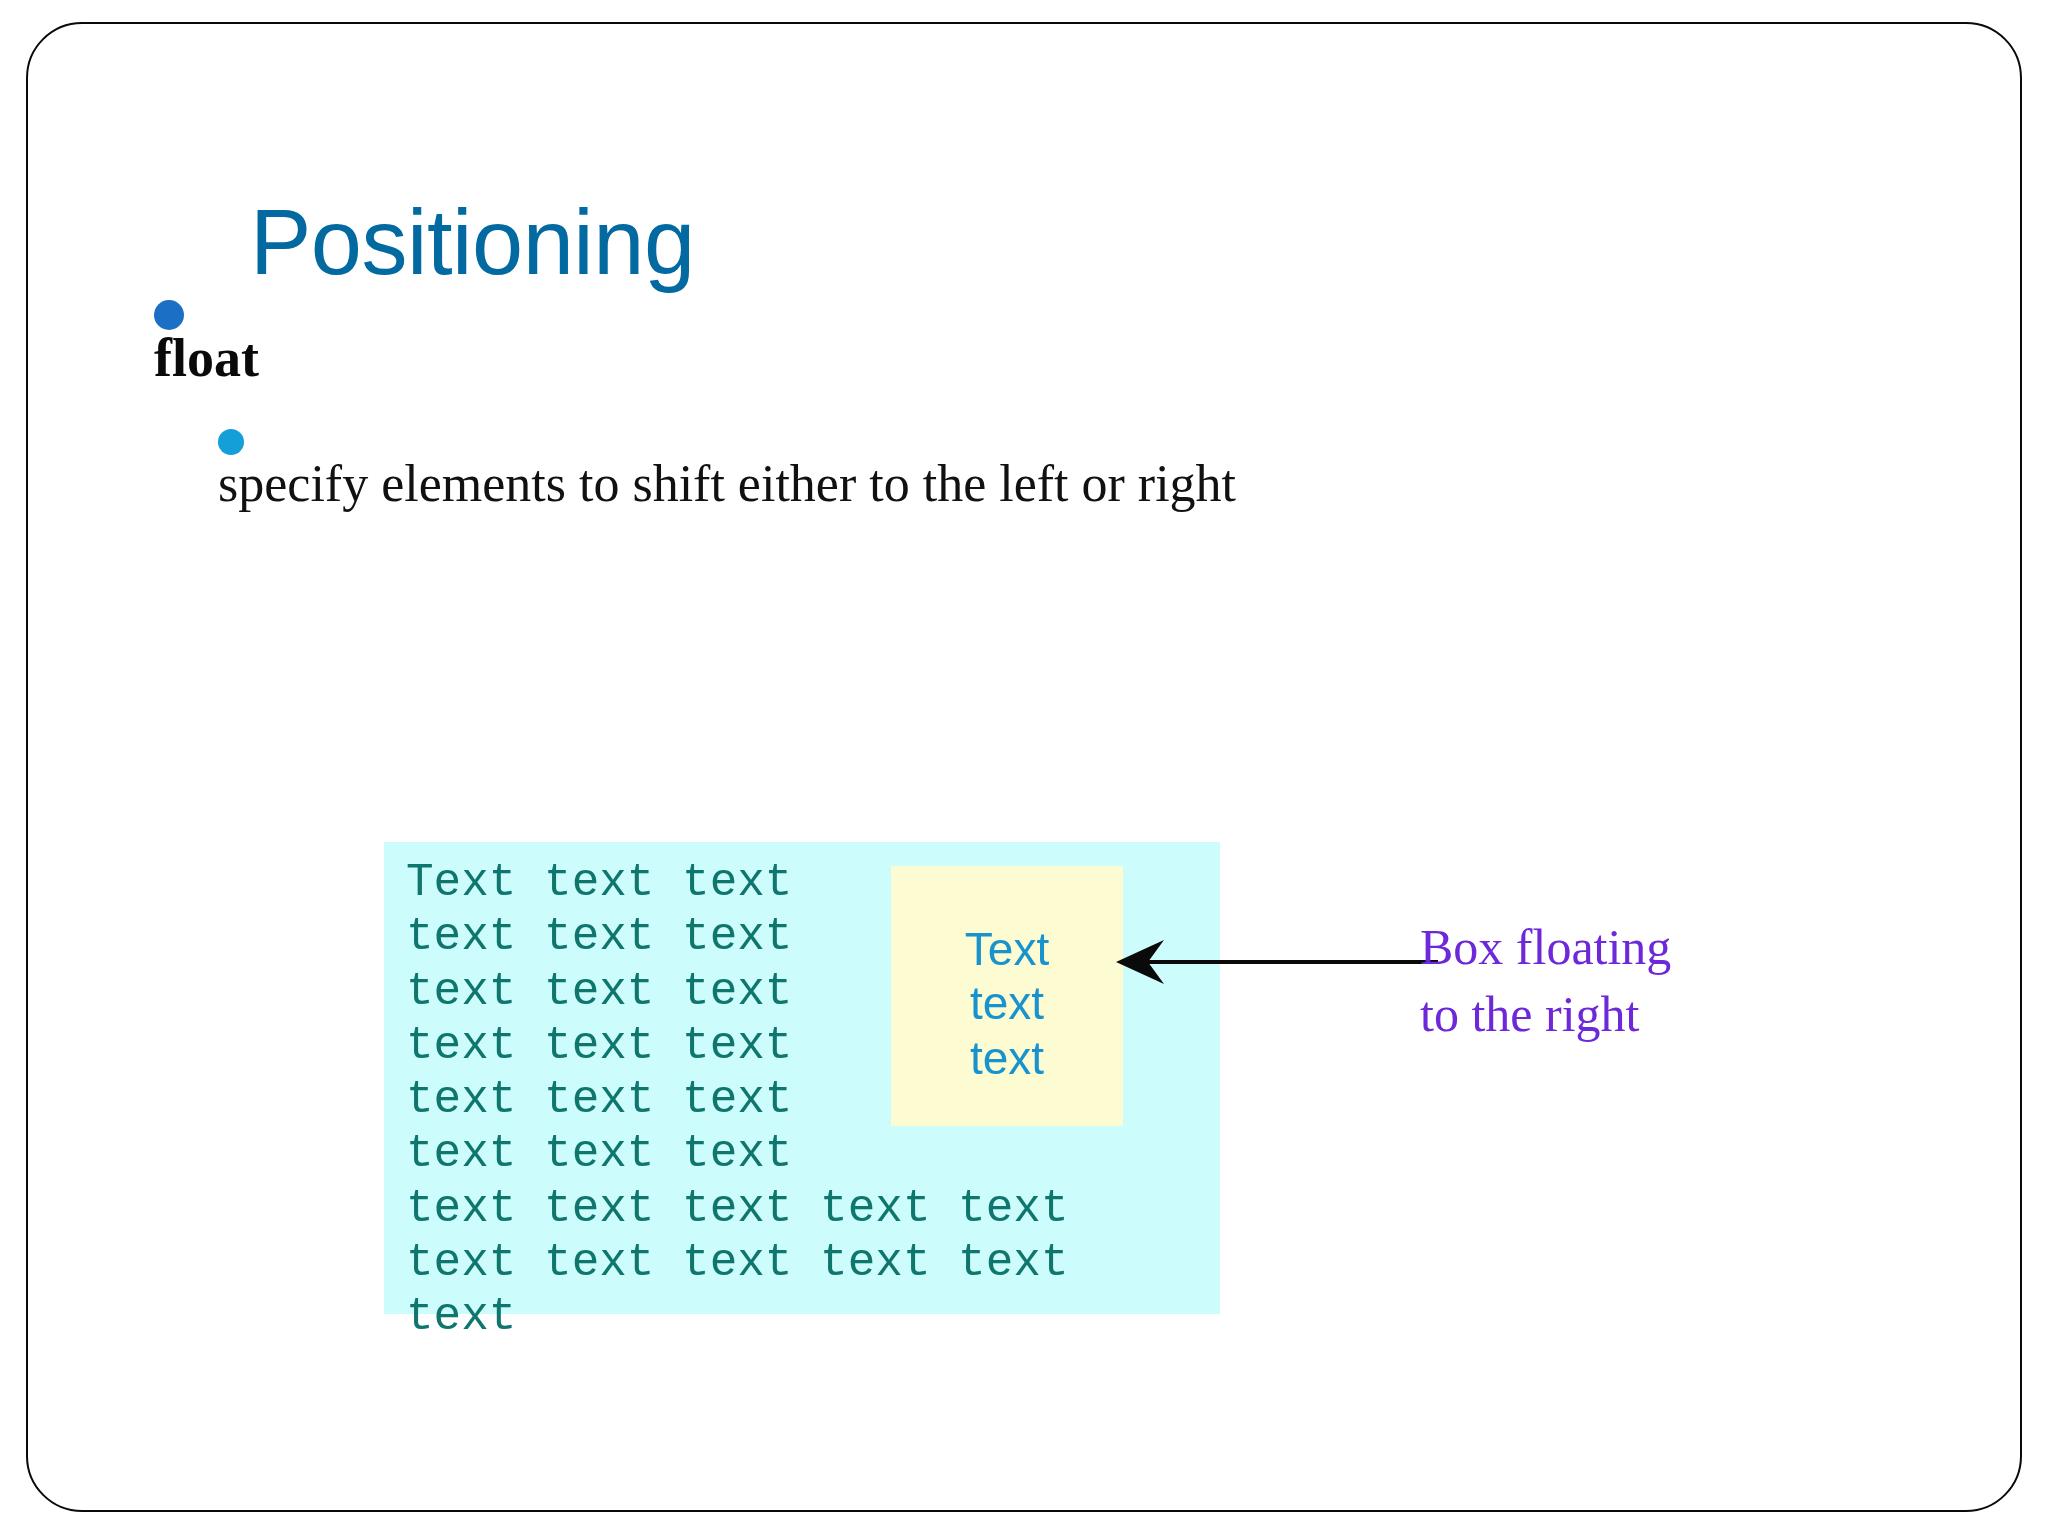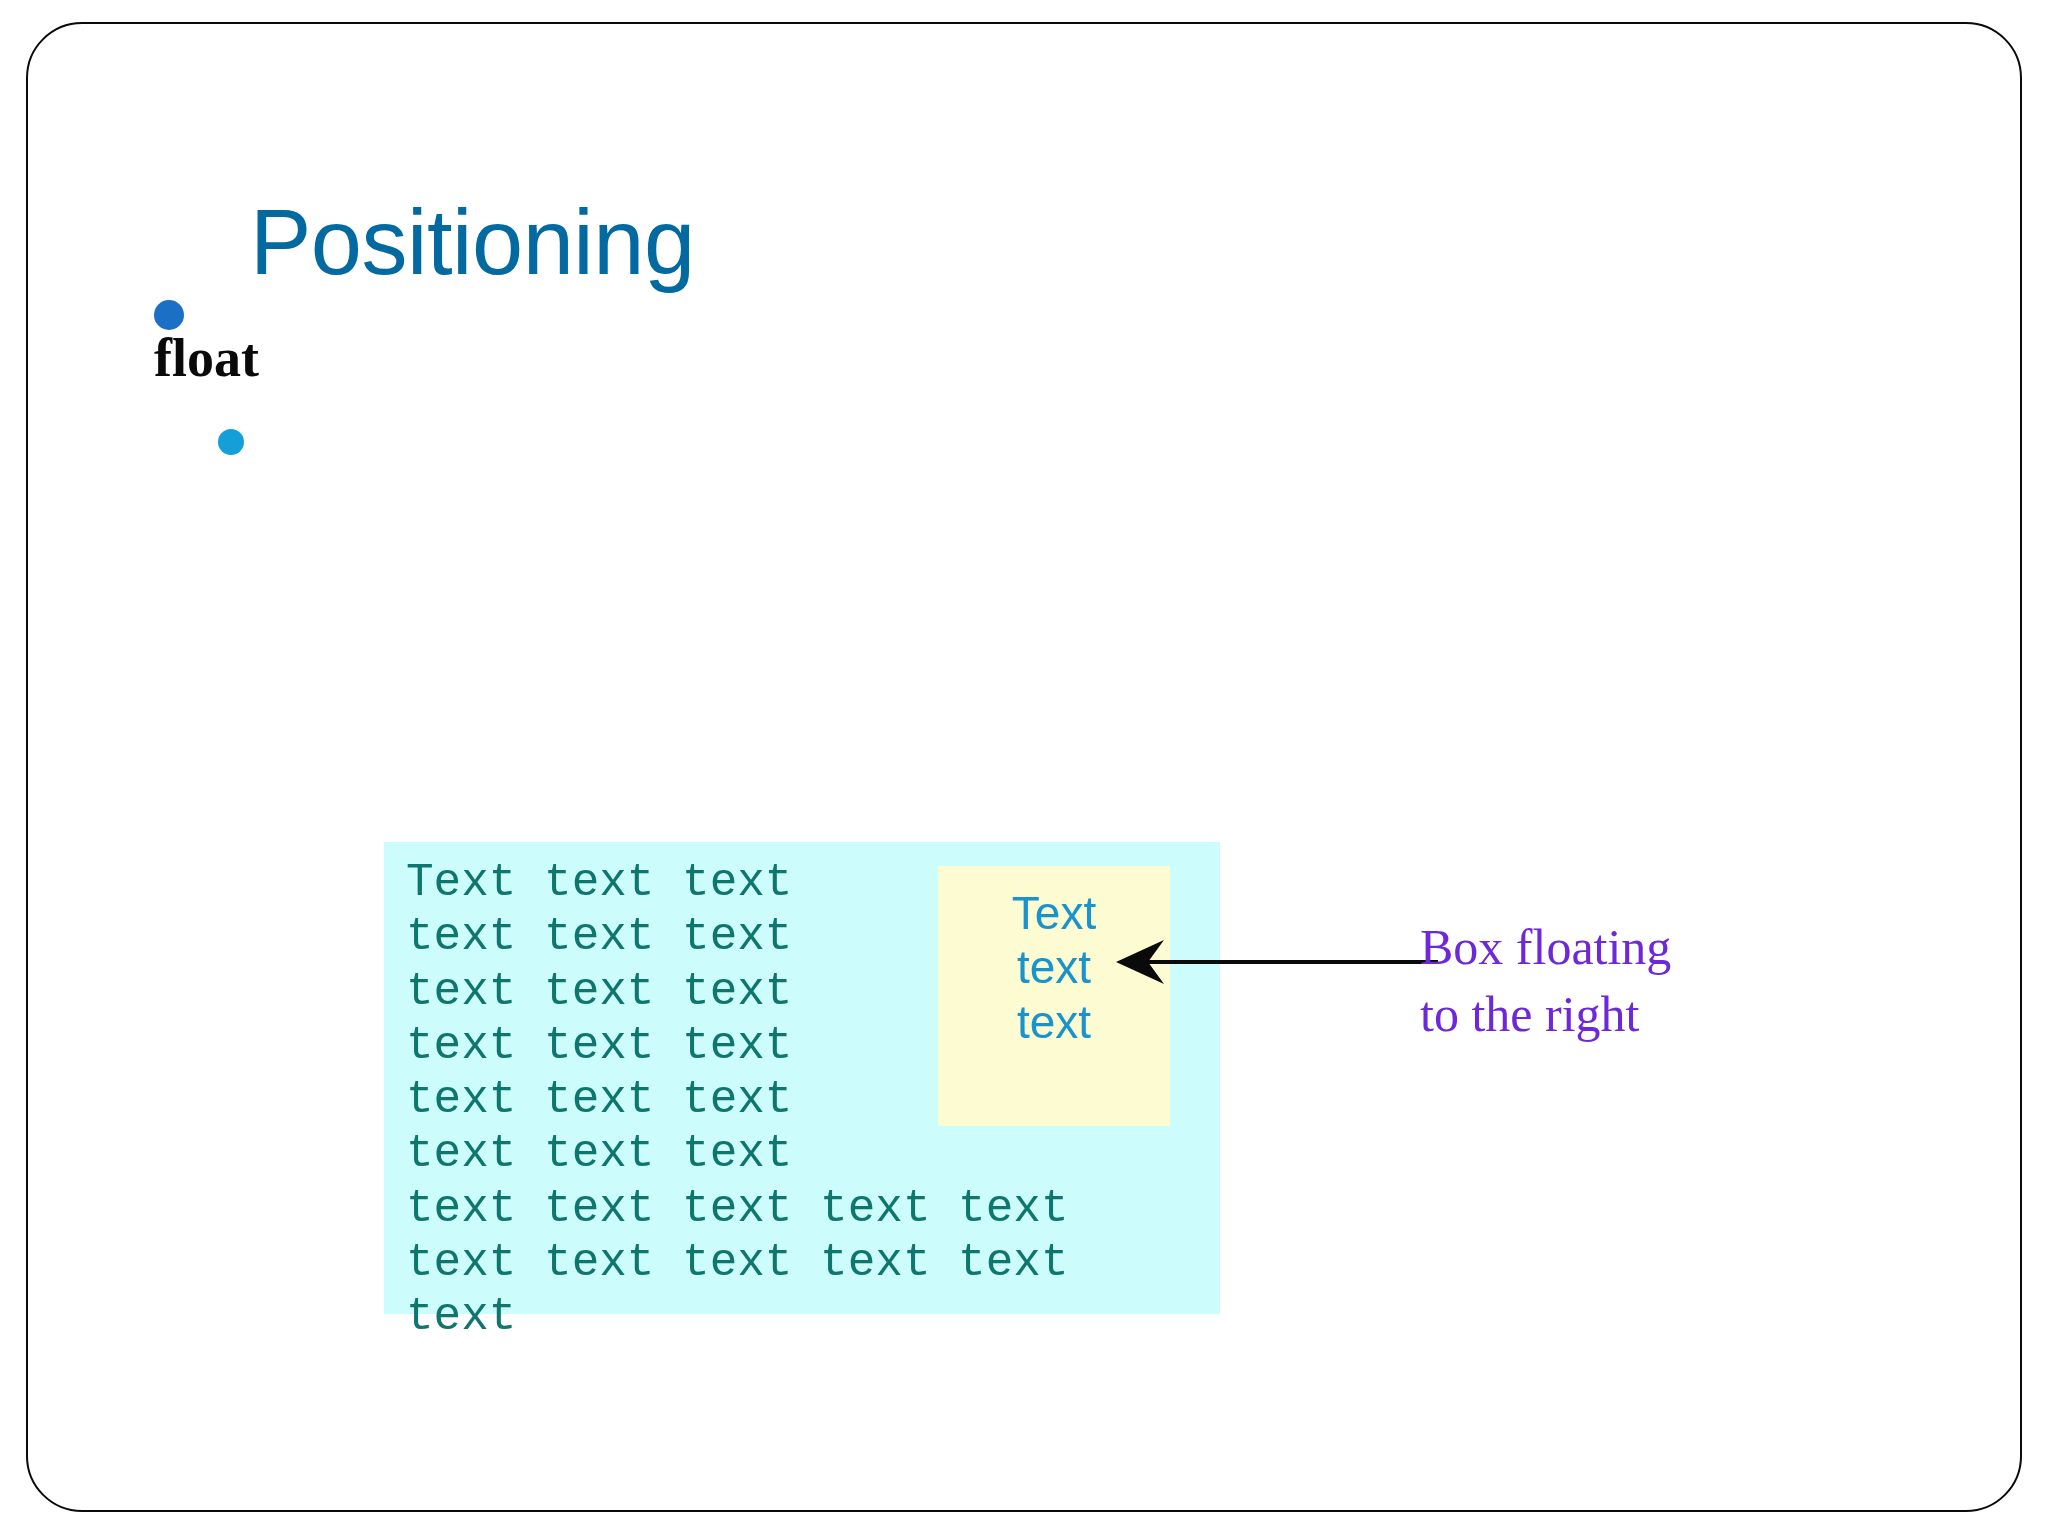--- a/index.html
+++ b/index.html
@@ -122,24 +122,24 @@
     position: relative;
     padding: 14px 0 0 22px;
     box-sizing: border-box;
     width: 100%;
   }
 
   #floating-box {
     float: right;
     width: 232px;
     height: 260px;
-    margin: 10px 50px 6px 12px;
+    margin: 10px 97px 6px 12px;
     background: #FCFBD2;
     box-sizing: border-box;
-    padding-top: 20px;
+    padding-top: 56px;
     text-align: center;
   }
 
   .demo-text {
     font-family: "Liberation Sans", sans-serif;
     font-size: 46px;
     line-height: 1.18;
     color: #1893CE;
   }
 
@@ -186,20 +186,21 @@
 
     <div class="bullet-row bullet-l1">
       <span class="bullet-dot-l1"></span>
       <span class="bullet-text-l1">float</span>
     </div>
 
     <div class="sub-list">
 
       <div class="bullet-row bullet-l2">
         <span class="bullet-dot-l2"></span>
+        <span class="bullet-text-l2">specify elements to shift either to the left or right</span>
       </div>
 
 
 
     </div>
   </div>
 
   <div id="float-demo-container">
     <div id="float-demo-flow">
 

